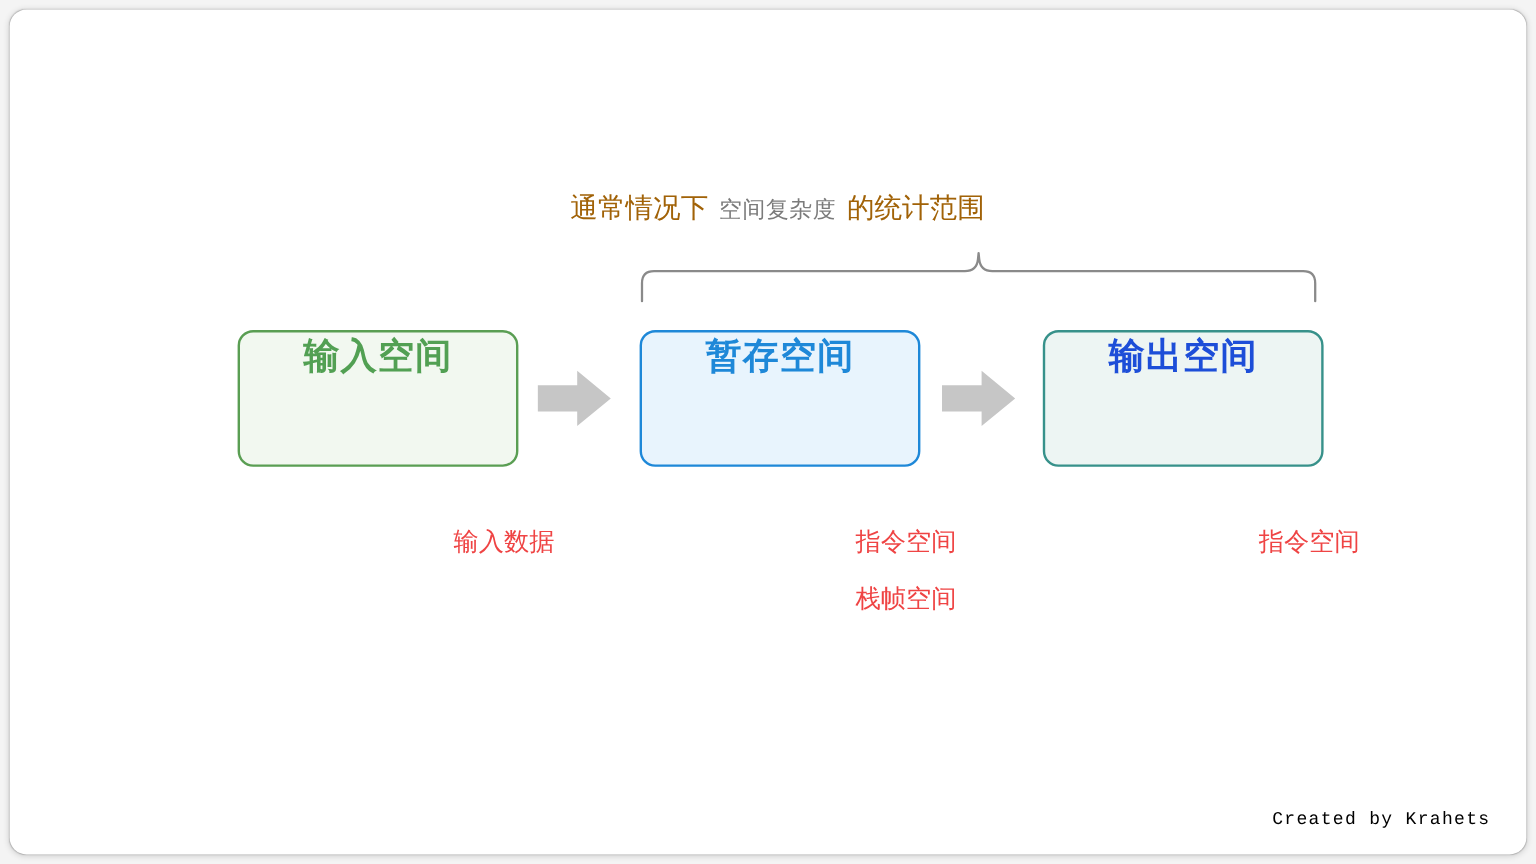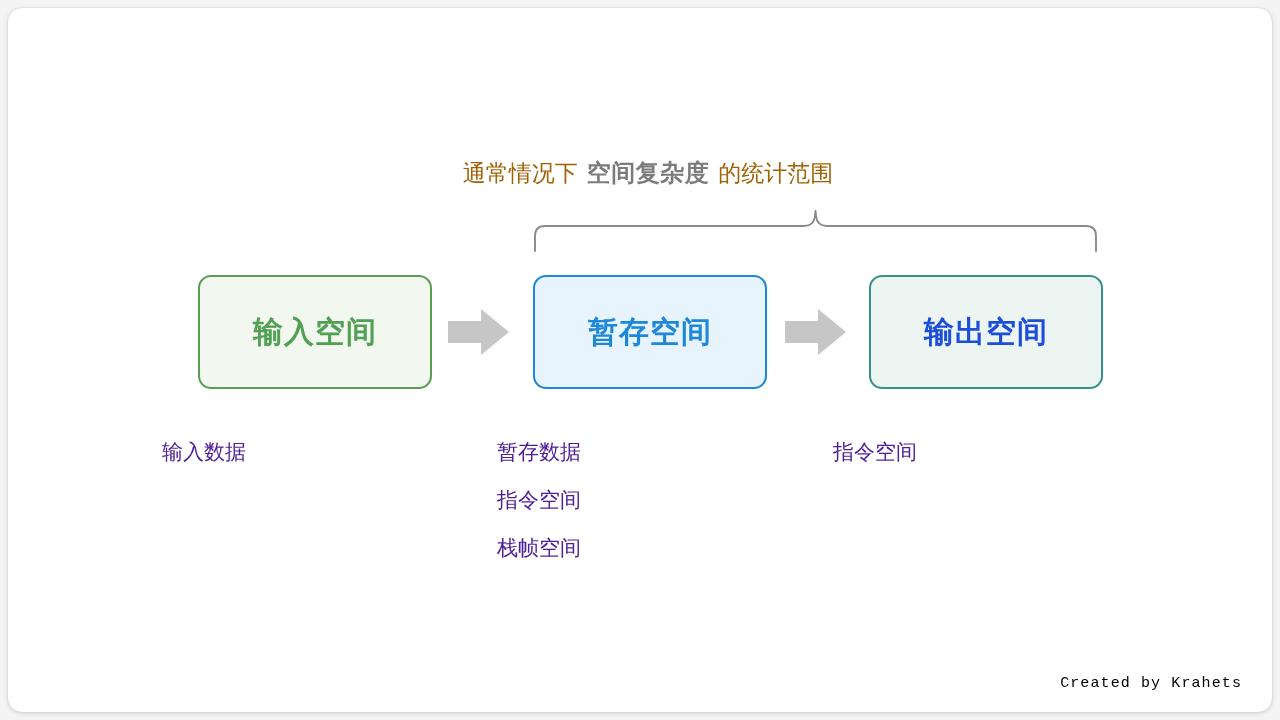--- a/index.html
+++ b/index.html
@@ -41,22 +41,22 @@
     width: 1280px;
     text-align: center;
     white-space: nowrap;
     color: #8d8d8d;
     font-size: 23px;
     line-height: 34px;
   }
   #header-line .seg { color: #a16207; margin-top: 10px; }
   #header-line .emph {
     color: #7b7b7b;
-    font-weight: bold;
-    font-size: 24px;
+    font-weight: normal;
+    font-size: 19px;
     margin: 0 9px;
     letter-spacing: 0.5px;
   }
 
   
   #brace {
     position: absolute;
     left: 515px;
     top: 196px;
     width: 585px;
@@ -67,21 +67,20 @@
   .box {
     position: absolute;
     top: 267px;
     width: 234px;
     height: 114px;
     border-radius: 13px;
     border-style: solid;
     border-width: 2px;
     box-sizing: border-box;
     display: flex;
-    align-items: center;
     justify-content: center;
   }
   .box .box-label {
     font-size: 30px;
     font-weight: bold;
     letter-spacing: 1px;
   }
 
   #box-input {
     left: 190px;
@@ -112,22 +111,22 @@
     height: 52px;
   }
   #arrow-1 { left: 440px; }
   #arrow-2 { left: 777px; }
 
   
   .caption-group {
     position: absolute;
     top: 420px;
     width: 300px;
-    text-align: left;
-    color: #4c1d95;
+    text-align: right;
+    color: #ef4444;
     font-size: 21px;
   }
   .caption-group .caption-line {
     line-height: 48px;
     white-space: nowrap;
   }
   #caption-input  { left: 154px; }
   #caption-temp   { left: 489px; }
   #caption-output { left: 825px; }
 
@@ -185,21 +184,20 @@
 
     <svg class="arrow" id="arrow-2" viewBox="0 0 62 52">
       <path d="M 0 15 L 33 15 L 33 3 L 61 26 L 33 49 L 33 37 L 0 37 Z" fill="#c6c6c6"></path>
     </svg>
 
     <div class="caption-group" id="caption-input">
       <div class="caption-line">输入数据</div>
     </div>
 
     <div class="caption-group" id="caption-temp">
-      <div class="caption-line">暂存数据</div>
       <div class="caption-line">指令空间</div>
       <div class="caption-line">栈帧空间</div>
     </div>
 
     <div class="caption-group" id="caption-output">
       <div class="caption-line">指令空间</div>
     </div>
 
     <div id="watermark">Created by Krahets</div>
 

